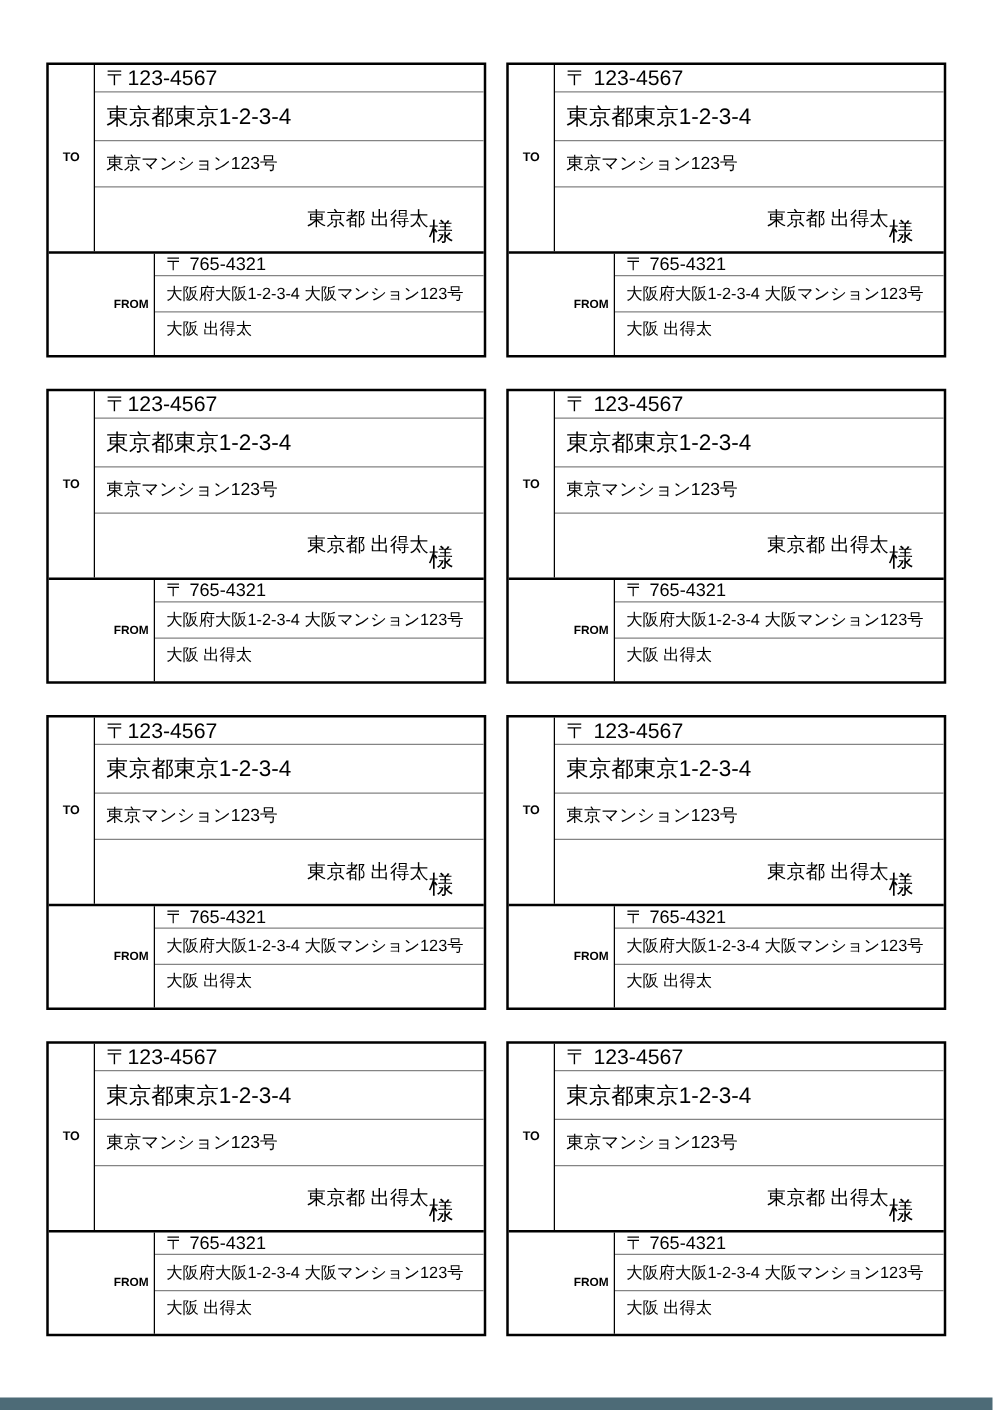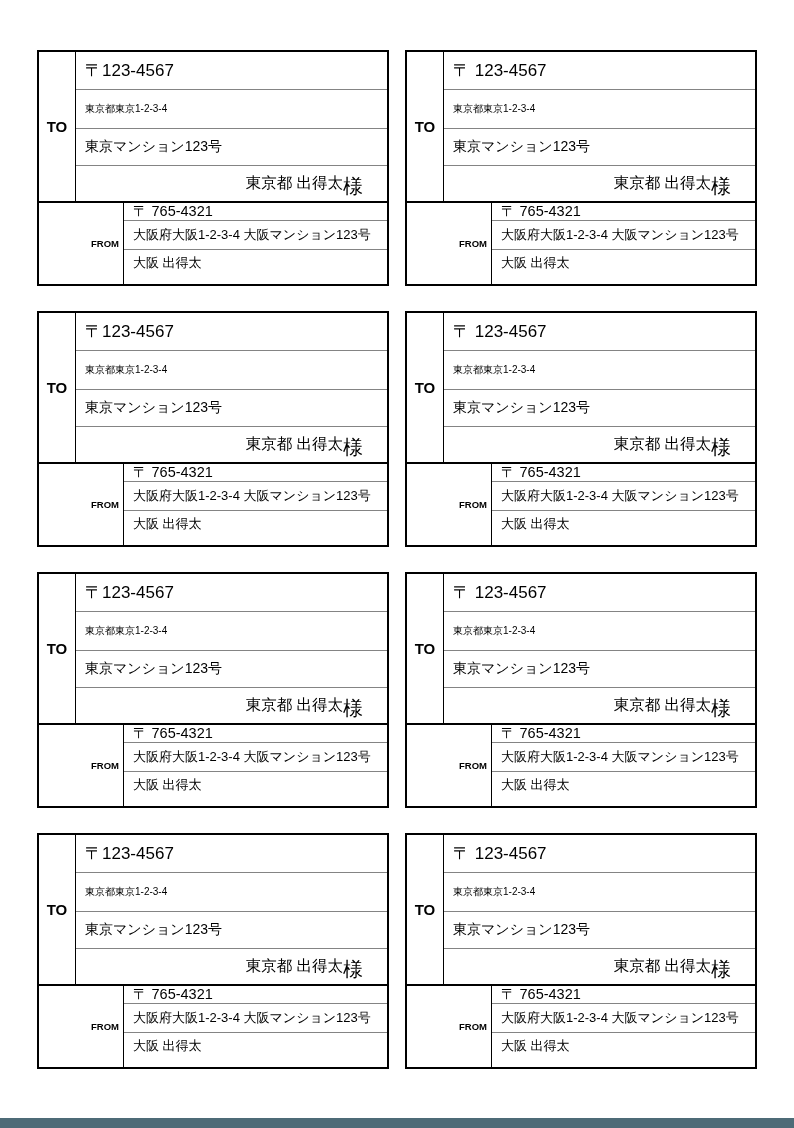--- a/index.html
+++ b/index.html
@@ -42,43 +42,43 @@
   .sec.from { flex: 1; }
 
   .side {
     width: 36px;
     flex: none;
     border-right: 1.5px solid #000;
     display: flex;
     align-items: center;
     justify-content: center;
     font-weight: bold;
-    font-size: 15px;
+    font-size: 10px;
   }
   .side.from-side { font-size: 9.5px; padding-left: 48px; }
 
   .rows {
     flex: 1;
     min-width: 0;
     display: flex;
     flex-direction: column;
   }
 
   .row {
     box-sizing: border-box;
     display: flex;
     align-items: center;
     padding-left: 9px;
     white-space: nowrap;
     overflow: hidden;
   }
   .divider { border-bottom: 1px solid #848484; }
 
-  .r1 { height: 38px;   font-size: 17px; }
-  .r2 { height: 39px;   font-size: 10px; }
+  .r1 { height: 22px;   font-size: 17px; }
+  .r2 { height: 39px;   font-size: 18px; }
   .r3 { height: 36.5px; font-size: 14px; }
   .r4 { flex: 1; font-size: 15.5px; justify-content: flex-end; padding-right: 24px; }
   .r5 { height: 18px; font-size: 14.5px; }
   .r6 { height: 29.5px; font-size: 13px; }
   .r7 { flex: 1; font-size: 13px; align-items: flex-start; padding-top: 4px; }
 
   .honorific {
     font-size: 20px;
     align-self: flex-end;
     line-height: 1;

